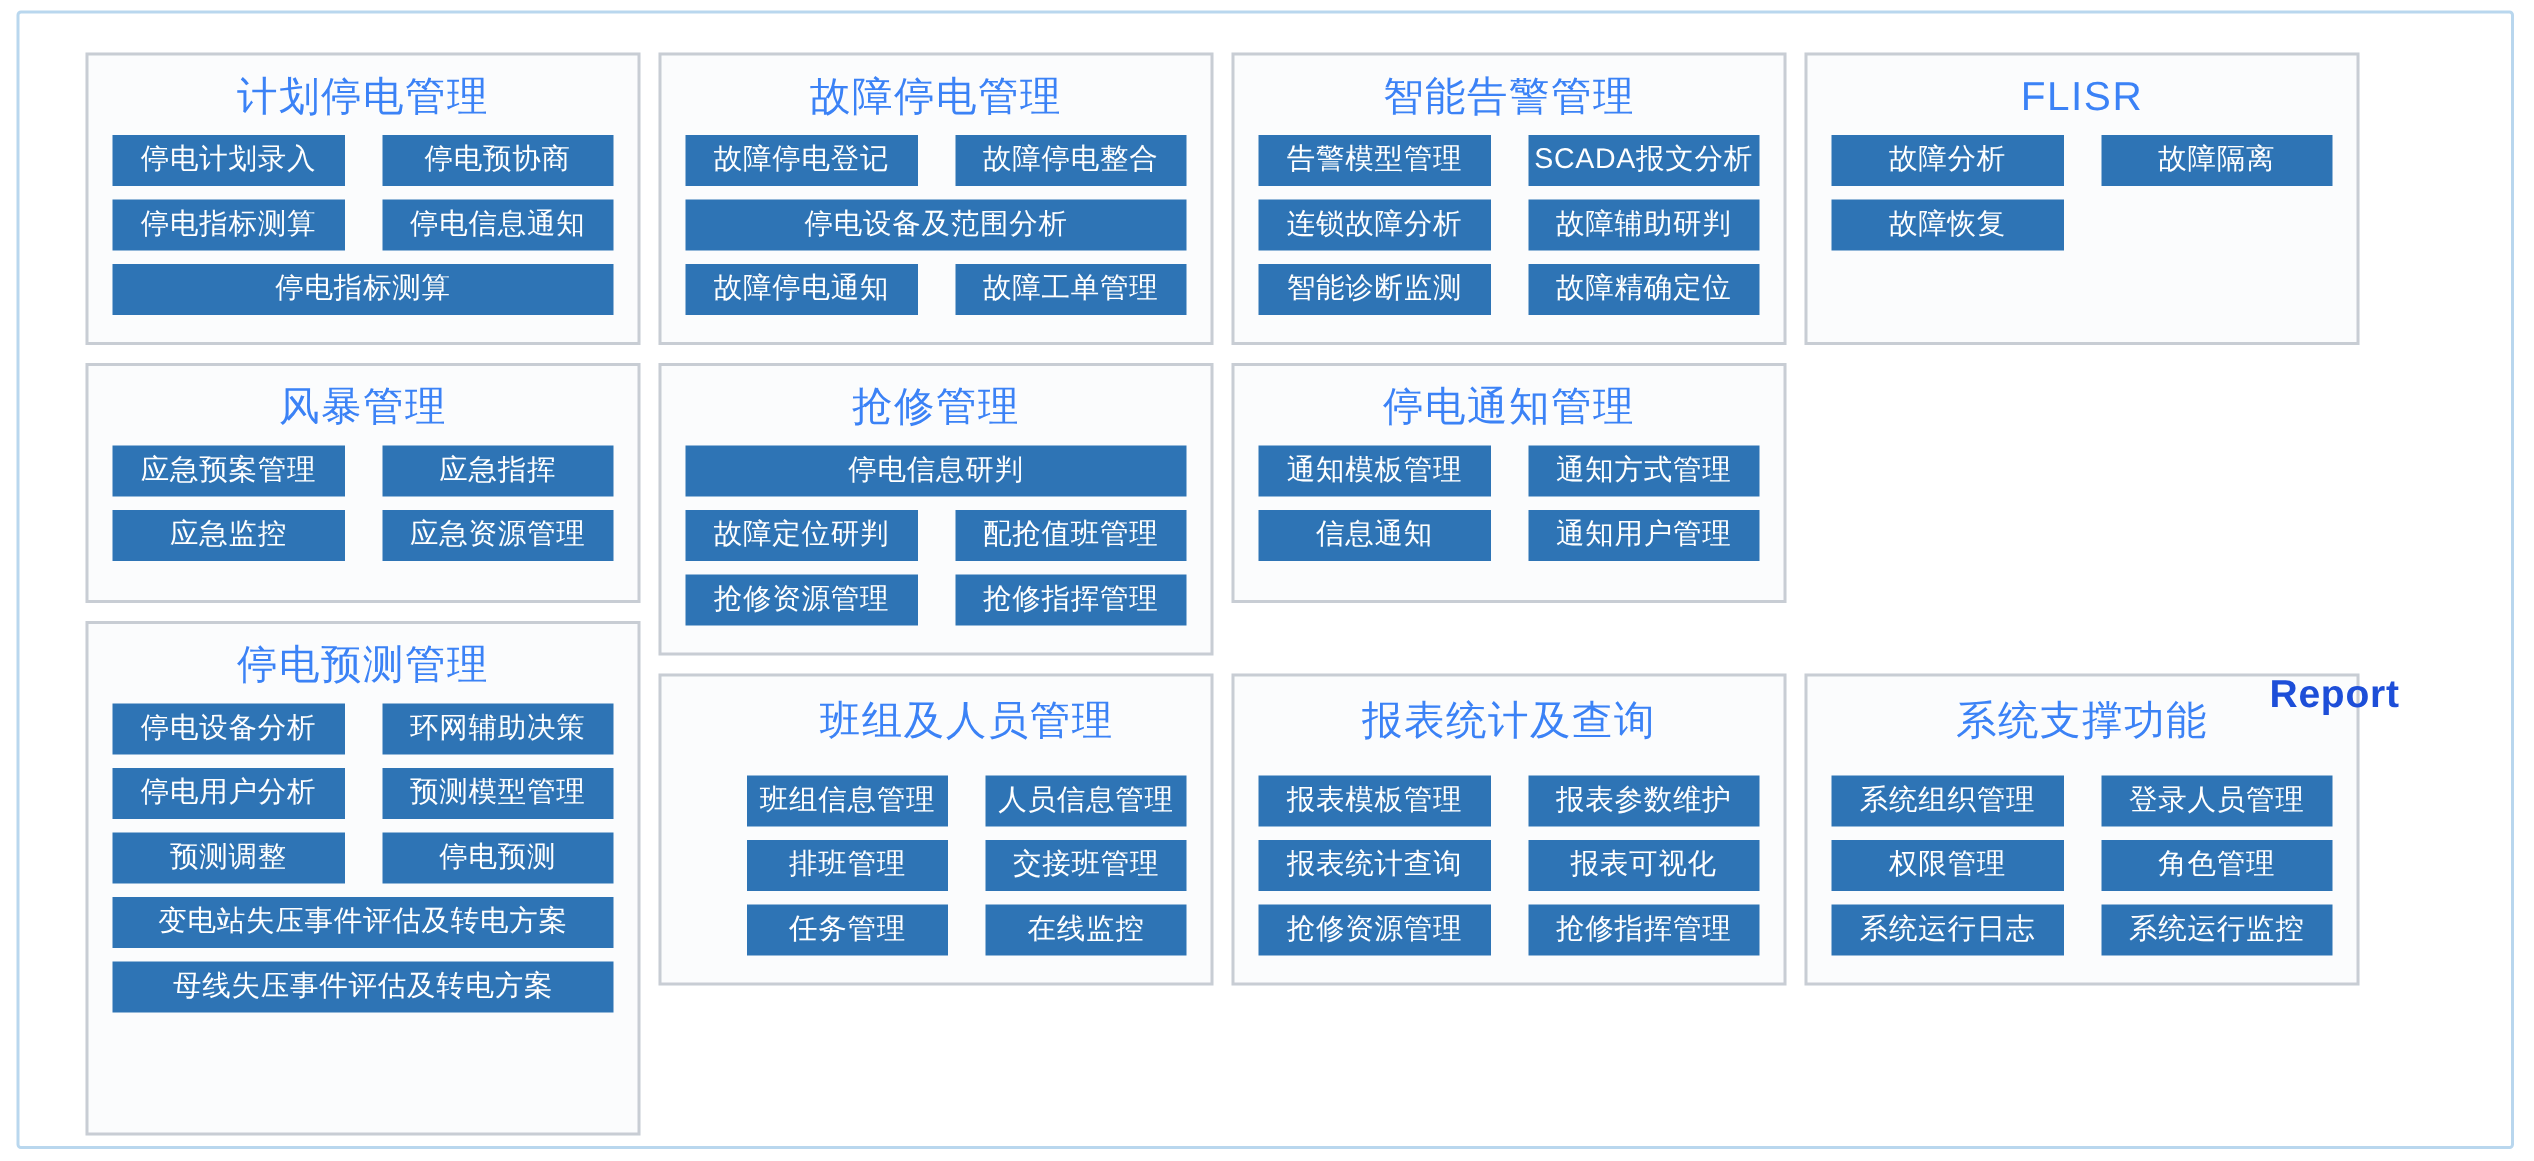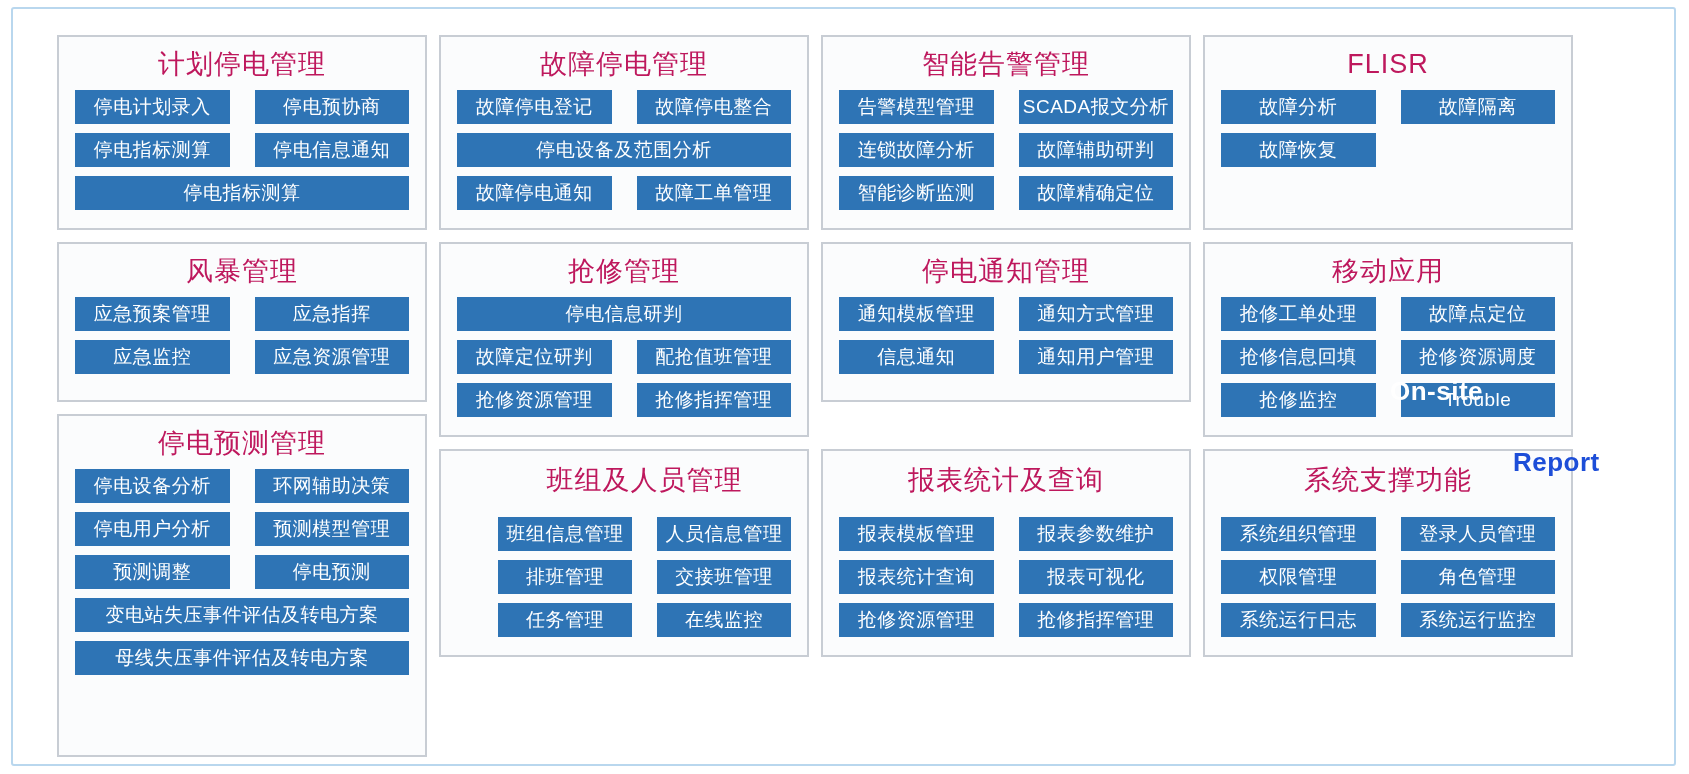--- a/index.html
+++ b/index.html
@@ -27,21 +27,21 @@
   
   .panel{
     position:absolute;
     box-sizing:border-box;
     border:2px solid #c8cdd4;
     background:#fbfcfd;
     overflow:hidden;
   }
   .panel-title{
     text-align:center;
-    color:#be185d;
+    color:#3b82f6;
     font-size:27px;
     line-height:30px;
     font-weight:400;
     letter-spacing:1px;
     margin-top:12px;
     margin-bottom:11px;
     white-space:nowrap;
     font-family:"Liberation Sans","DejaVu Sans",sans-serif;
   }
   .rows{
@@ -196,37 +196,20 @@
             <div class="btn">通知模板管理</div>
             <div class="btn">通知方式管理</div>
           </div>
           <div class="row">
             <div class="btn">信息通知</div>
             <div class="btn">通知用户管理</div>
           </div>
         </div>
       </div>
 
-      <div class="panel" style="left:1146px;top:207px;width:370px;height:195px;">
-        <div class="panel-title">移动应用</div>
-        <div class="rows">
-          <div class="row">
-            <div class="btn">抢修工单处理</div>
-            <div class="btn">故障点定位</div>
-          </div>
-          <div class="row">
-            <div class="btn">抢修信息回填</div>
-            <div class="btn">抢修资源调度</div>
-          </div>
-          <div class="row">
-            <div class="btn">抢修监控</div>
-            <div class="btn">Trouble</div>
-          </div>
-        </div>
-      </div>
 
       <div class="panel" style="left:0px;top:379px;width:370px;height:343px;">
         <div class="panel-title">停电预测管理</div>
         <div class="rows">
           <div class="row">
             <div class="btn">停电设备分析</div>
             <div class="btn">环网辅助决策</div>
           </div>
           <div class="row">
             <div class="btn">停电用户分析</div>

